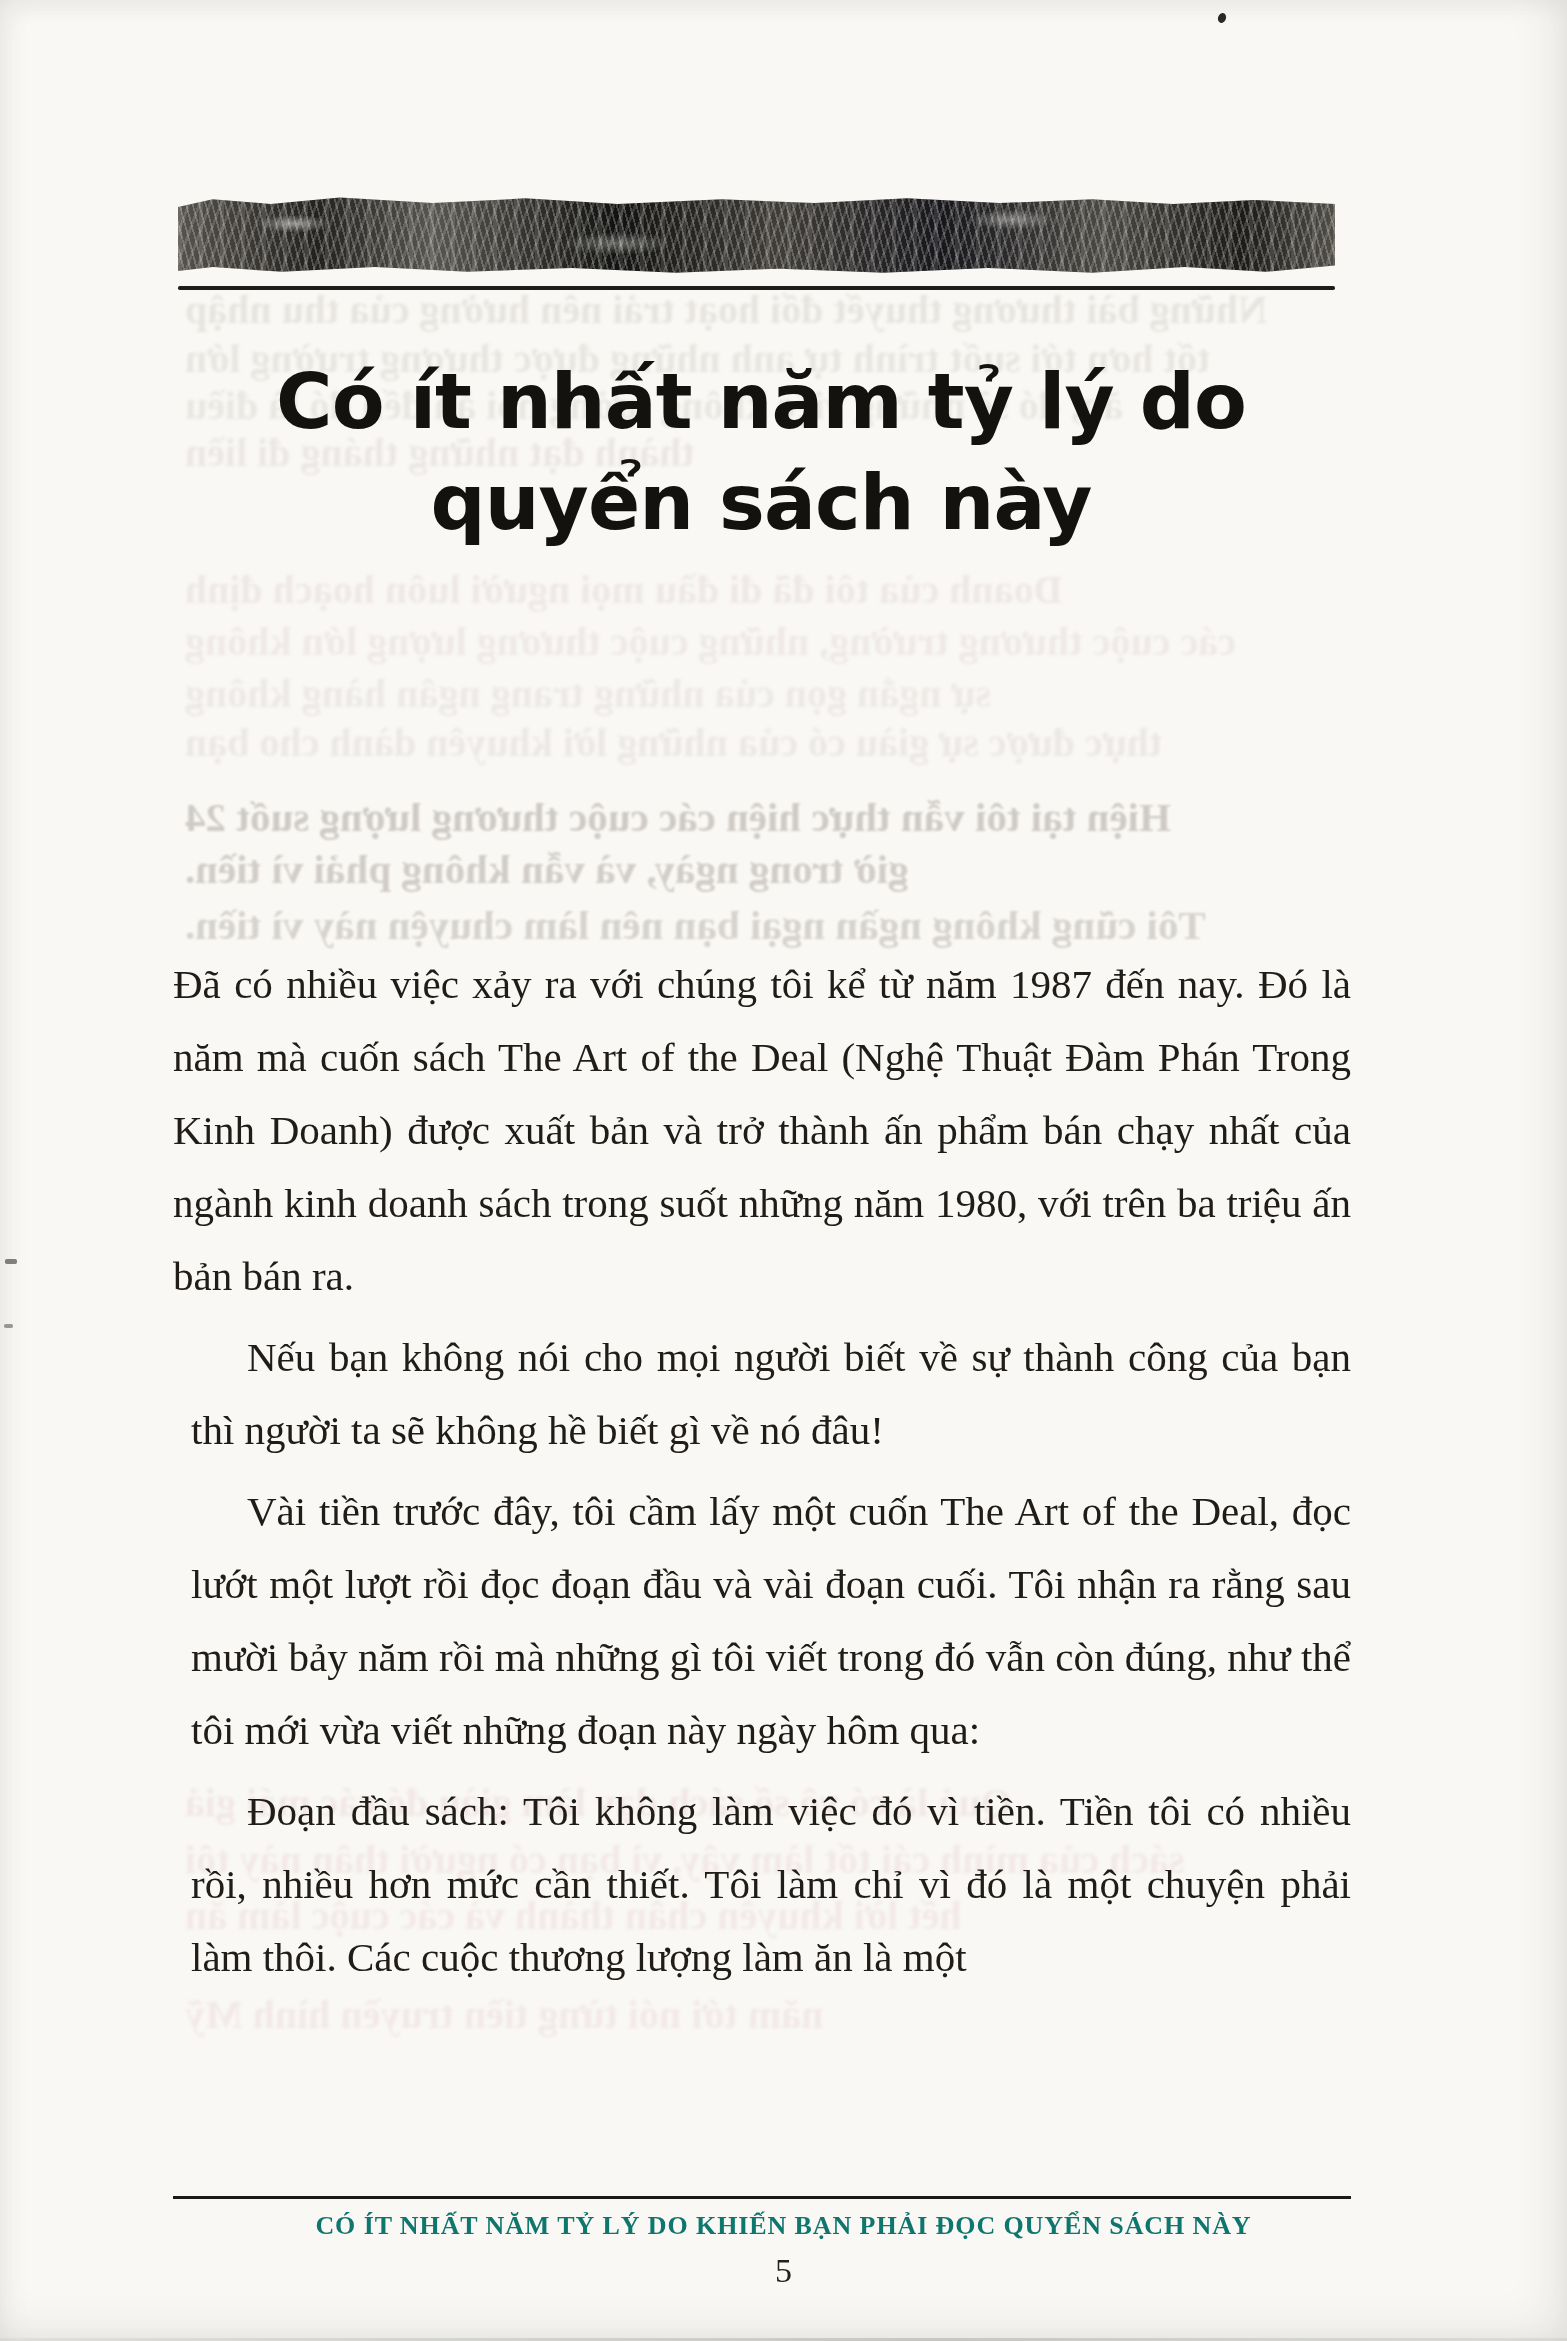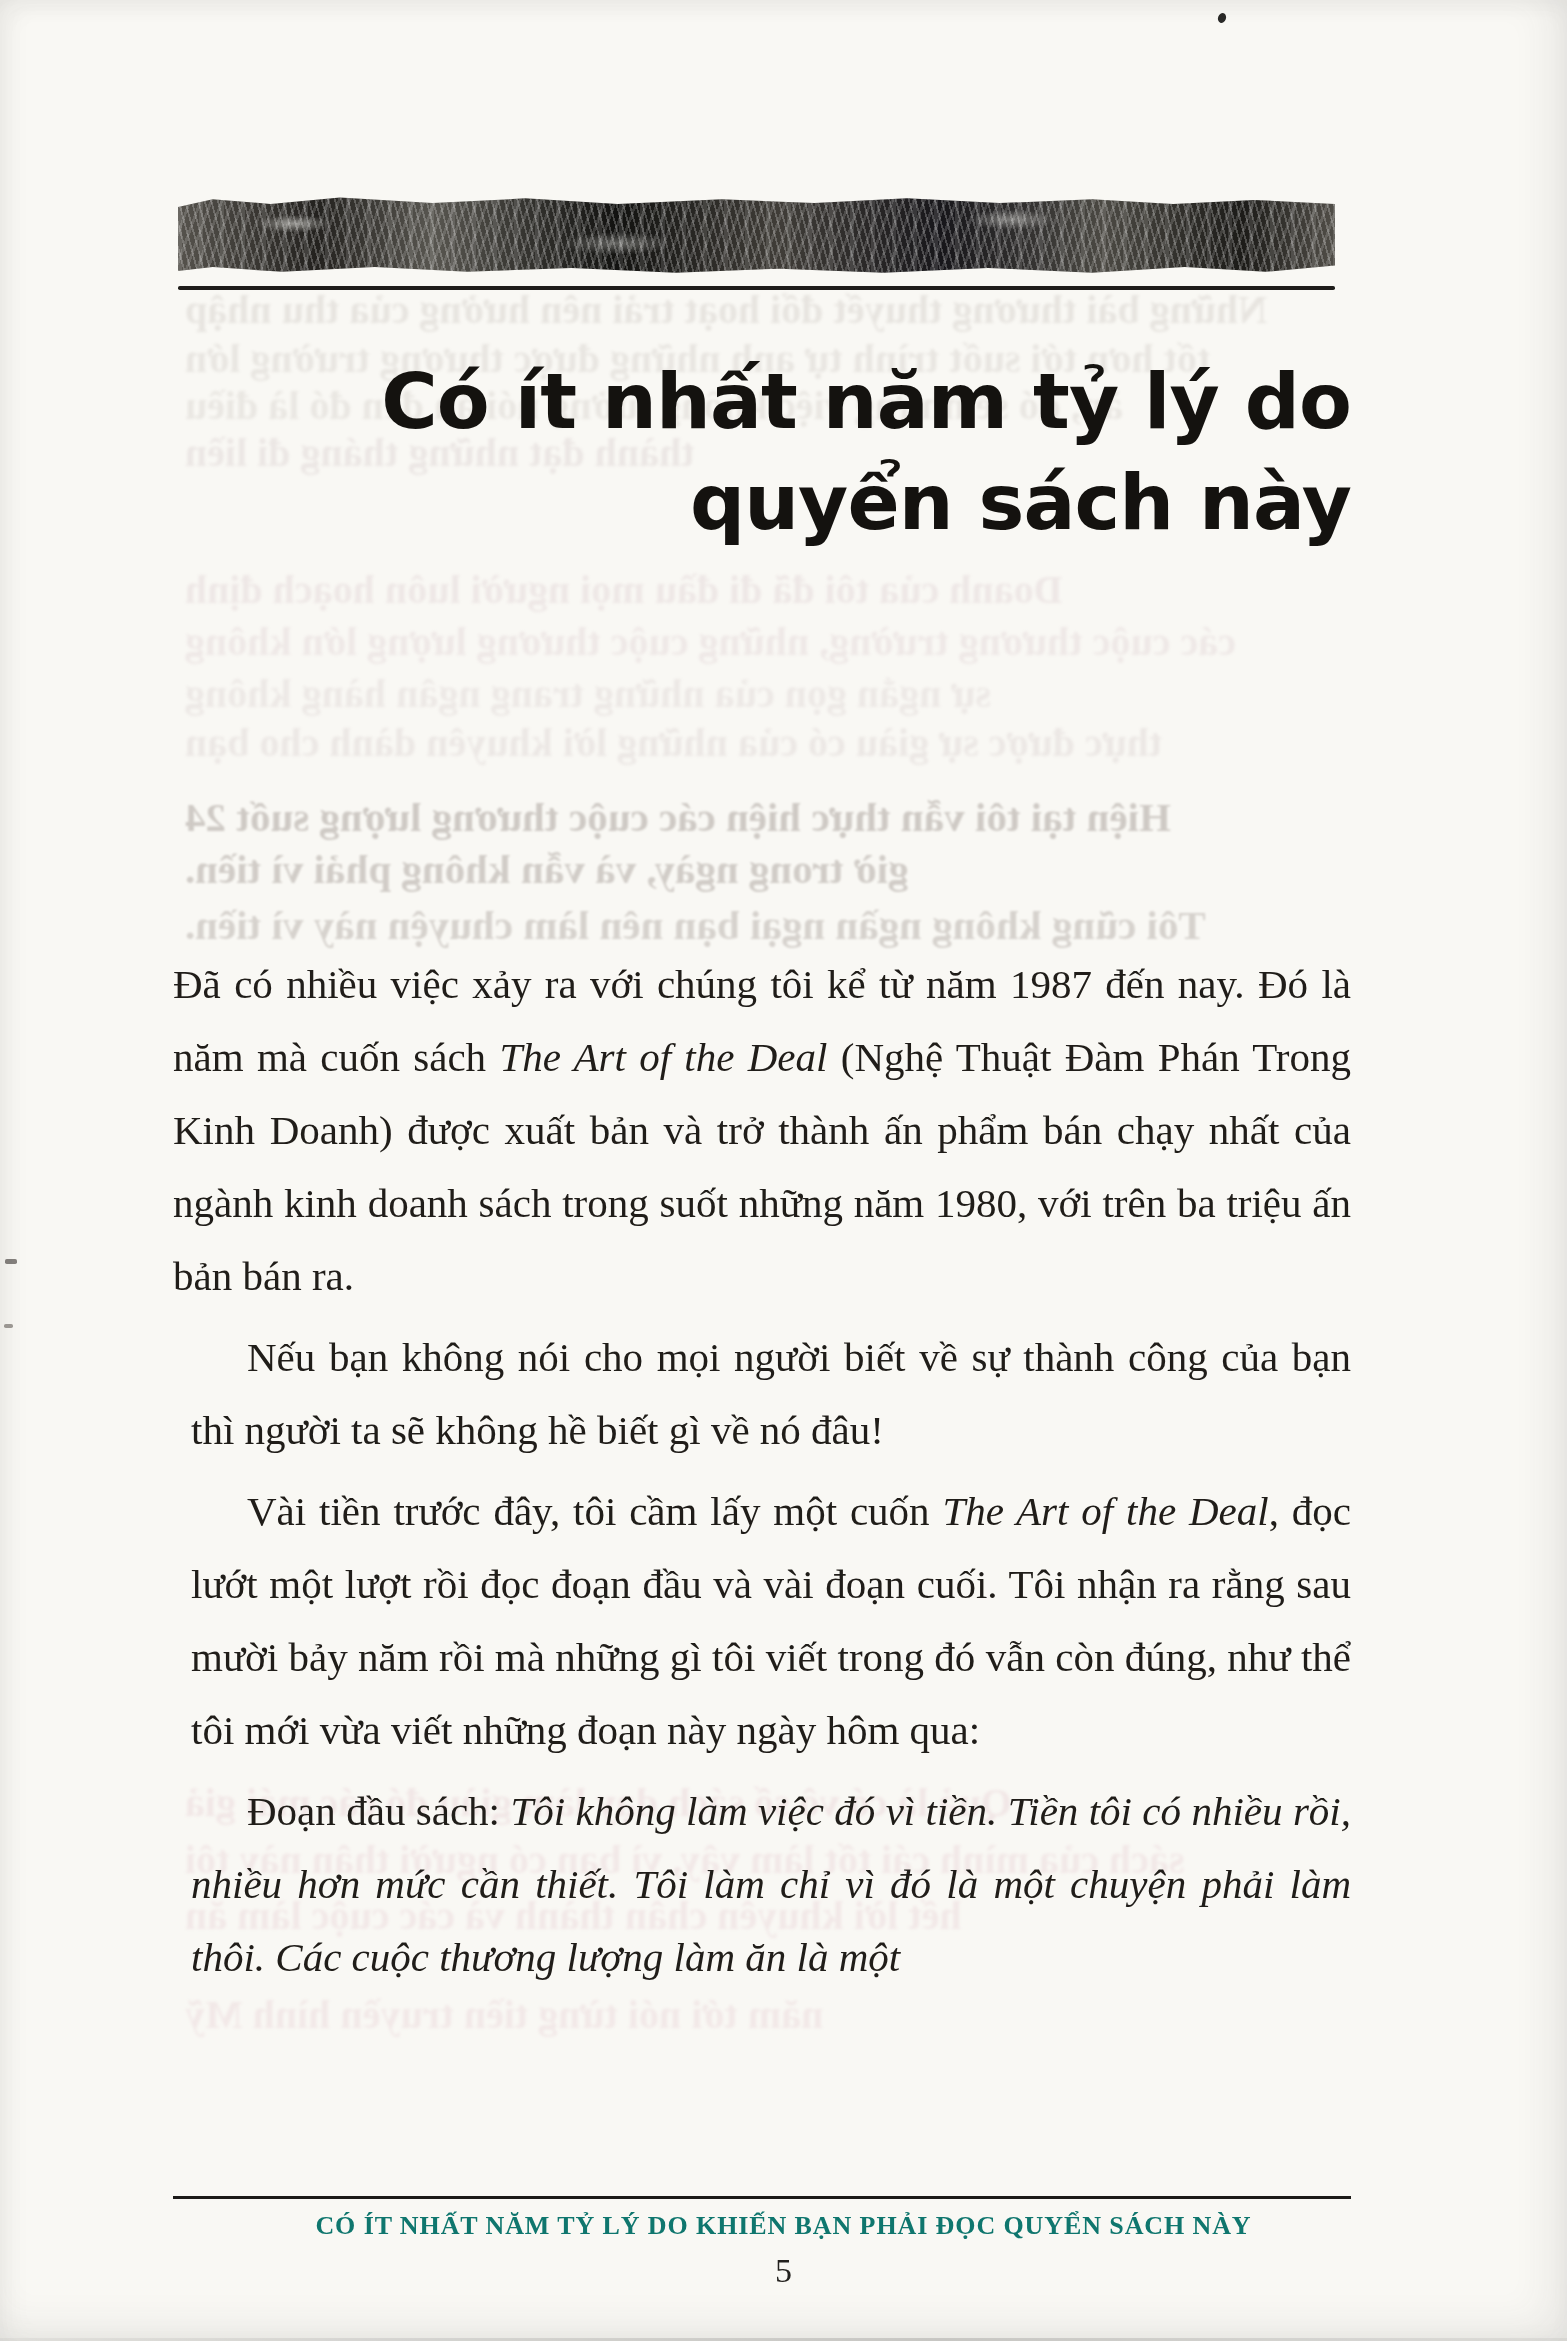--- a/index.html
+++ b/index.html
@@ -38,40 +38,40 @@
     clip-path: polygon(0% 14%, 3% 4%, 8% 10%, 14% 2%, 22% 9%, 30% 3%, 38% 10%, 47% 4%, 55% 9%, 63% 3%, 71% 9%, 79% 4%, 86% 10%, 93% 5%, 100% 10%, 100% 88%, 94% 96%, 87% 90%, 79% 97%, 70% 91%, 61% 97%, 52% 92%, 43% 97%, 34% 91%, 25% 96%, 17% 90%, 9% 96%, 3% 90%, 0% 95%);
   }
   .band-rule {
     position:absolute; left:178px; top:286px; width:1157px; height:3.6px;
     background:#1f1d1a; border-radius:1.8px;
   }
 
   
   .title {
     position:absolute; top:351px; left:171px; width:1180px; margin:0;
-    text-align:right;
+    text-align:center;
     font-family:"DejaVu Sans", sans-serif;
     font-weight:bold;
     font-size:77px; line-height:101px;
     letter-spacing:-0.9px;
     color:#14120f;
     z-index:3;
   }
   .title .tl { display:block; }
 
   
   .body-text {
     position:absolute; top:948px; left:173px; width:1178px;
     font-size:41px; line-height:73px;
     text-align:justify;
     z-index:3;
   }
   .body-text p { margin:0 0 8px 0; }
   .body-text p.indent { text-indent:56px;margin-left:18px; }
-  .it { font-style:italic; }
+  .it { }
 
   
   .footer-rule {
     position:absolute; left:173px; top:2196px; width:1178px; height:2.7px;
     background:#1c1a18;
   }
   .running-title {
     position:absolute; left:0; top:2211px; width:100%;
     text-align:center;
     font-size:26px; font-weight:bold; letter-spacing:0.9px;

